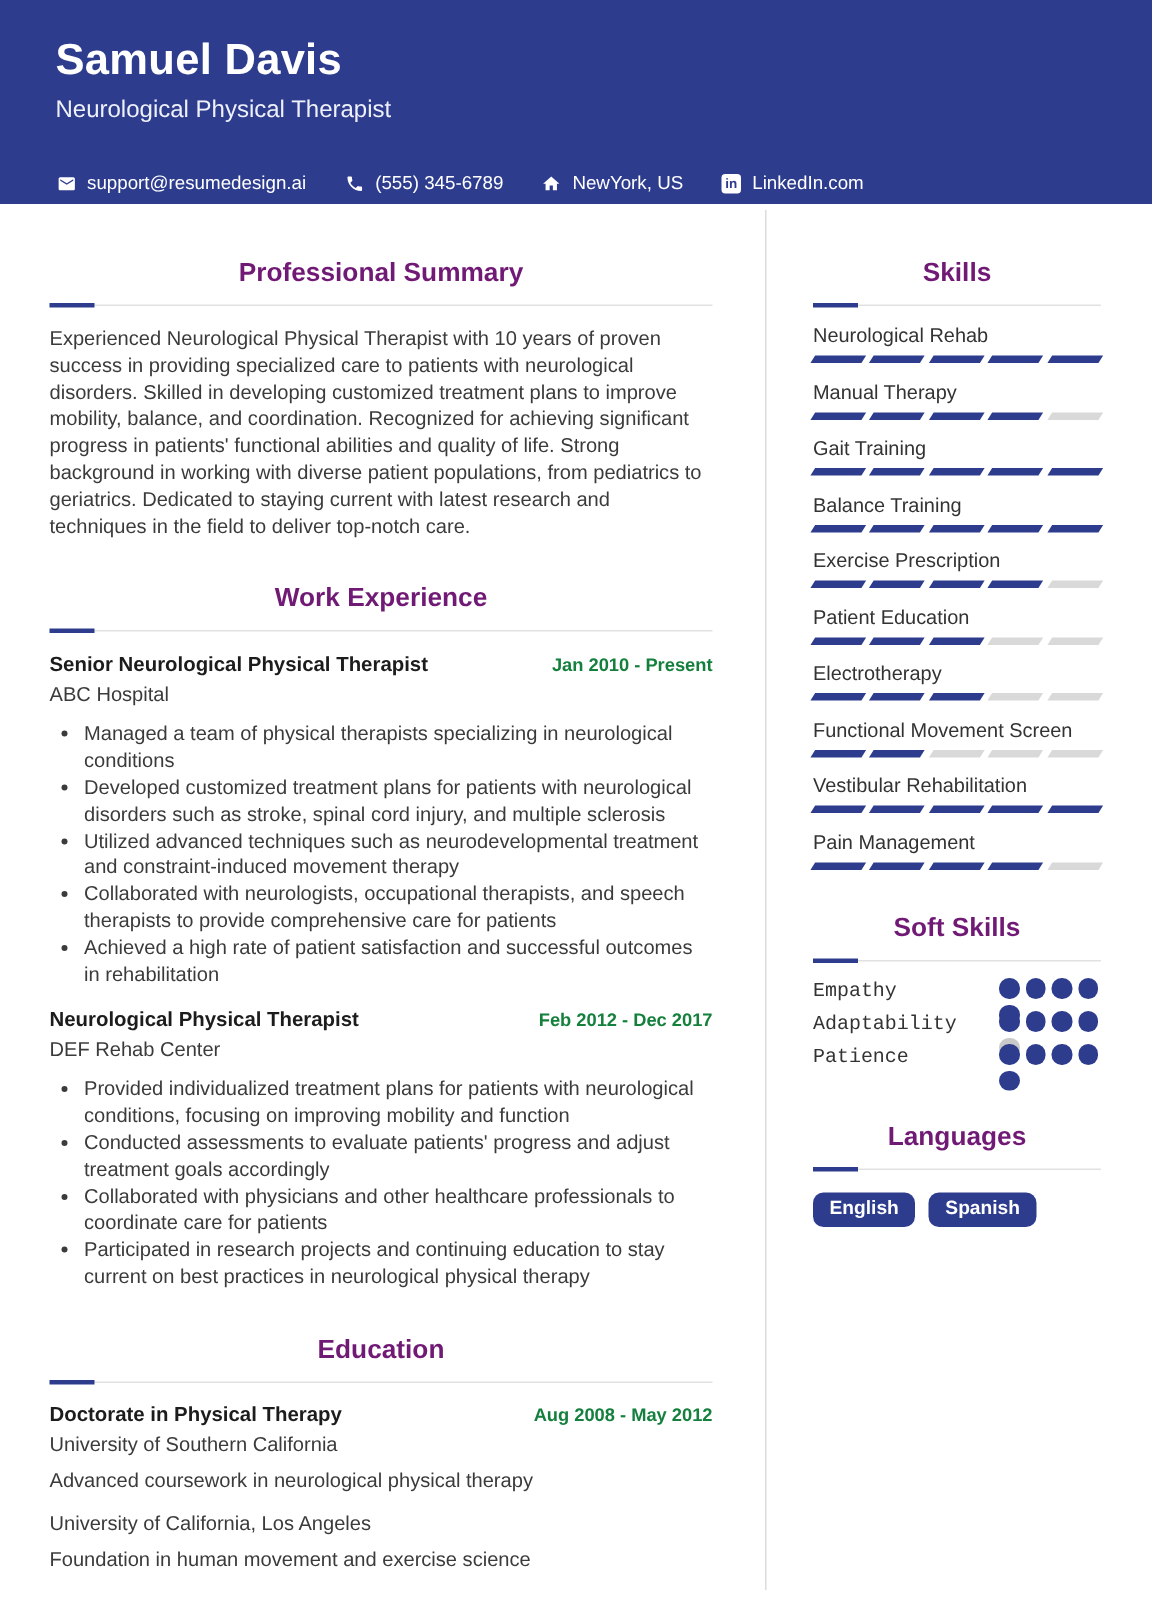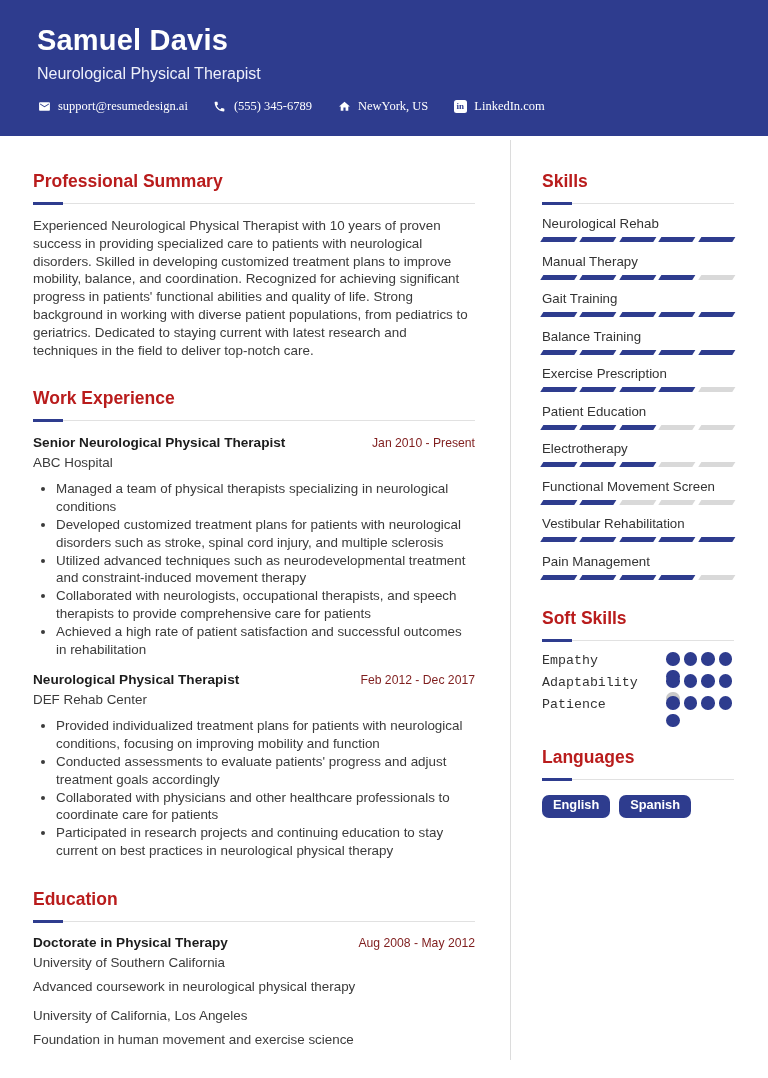--- a/index.html
+++ b/index.html
@@ -11,48 +11,48 @@
   
   .hdr{
     height:136px;background:#2e3c8e;color:#fff;
     box-sizing:border-box;padding:23px 22px 0 37px;
   }
   .hdr h1{
     margin:0;font-size:29px;line-height:34px;font-weight:700;
     letter-spacing:.2px;color:#fff;
   }
   .hdr .subtitle{margin-top:7px;font-size:16px;line-height:19px;color:#eef0fa;font-weight:400;}
-  .c-row{display:flex;align-items:center;gap:25px;margin-top:16px;font-size:12.5px;color:#fff;font-family:Liberation Serif, serif;}
+  .c-row{display:flex;align-items:center;gap:25px;margin-top:32px;font-size:12.5px;color:#fff;}
   .c-item{display:flex;align-items:center;gap:7px;white-space:nowrap;}
   .c-icon{display:flex;align-items:center;justify-content:center;width:14px;height:14px;}
   .c-icon svg{display:block;}
   .li-box{
     width:13px;height:13px;background:#fff;border-radius:2.5px;color:#2e3c8e;
     font-size:9px;font-weight:700;display:flex;align-items:center;justify-content:center;line-height:1;
   }
   
   .content{display:flex;margin-top:4px;height:920px;}
   main.col{
     box-sizing:border-box;margin-left:33px;width:478px;
     padding-right:35px;border-right:1px solid #dcdcdc;
   }
   aside.col{margin-left:31px;width:192px;}
-  .sec-title{font-size:17.5px;font-weight:700;color:#b91c1c;line-height:21px;}
+  .sec-title{font-size:17.5px;font-weight:700;color:#701a75;line-height:21px;text-align:center;}
   .mt-first{margin-top:31px;}
   .mt-sec{margin-top:29px;}
   .rule{height:1px;background:#e1e1e1;margin-top:11px;position:relative;}
   .rule::before{
     content:"";position:absolute;left:0;top:-1px;width:30px;height:3px;background:#2e3c8e;
   }
   
   .summary-text{margin:13px 0 0 0;font-size:13.4px;line-height:17.8px;color:#3b3b3b;}
   .job{margin-top:14px;}
   .jrow{display:flex;justify-content:space-between;align-items:baseline;}
   .jtitle{font-size:13.6px;font-weight:700;color:#1c1c1c;line-height:16px;}
-  .jdate{font-size:12.2px;color:#7f1d1d;white-space:nowrap;padding-left:12px;}
+  .jdate{font-size:12.2px;color:#15803d;white-space:nowrap;padding-left:12px;font-weight:bold;}
   .jcompany{font-size:13.4px;color:#3b3b3b;margin-top:4px;line-height:16px;}
   ul.bullets{margin:9px 0 0 0;padding-left:23px;}
   ul.bullets li{font-size:13.4px;line-height:17.8px;color:#3b3b3b;}
   .edu{margin-top:13px;}
   .edu-note{font-size:13.4px;color:#3b3b3b;margin-top:8px;line-height:16px;}
   
   .skill{margin-top:12px;}
   .skill-name{font-size:13.3px;color:#333;line-height:15px;}
   .bar{display:flex;gap:5px;margin-top:6px;}
   .seg{flex:1;height:4.5px;background:#d9d9d9;transform:skewX(-32deg);}

